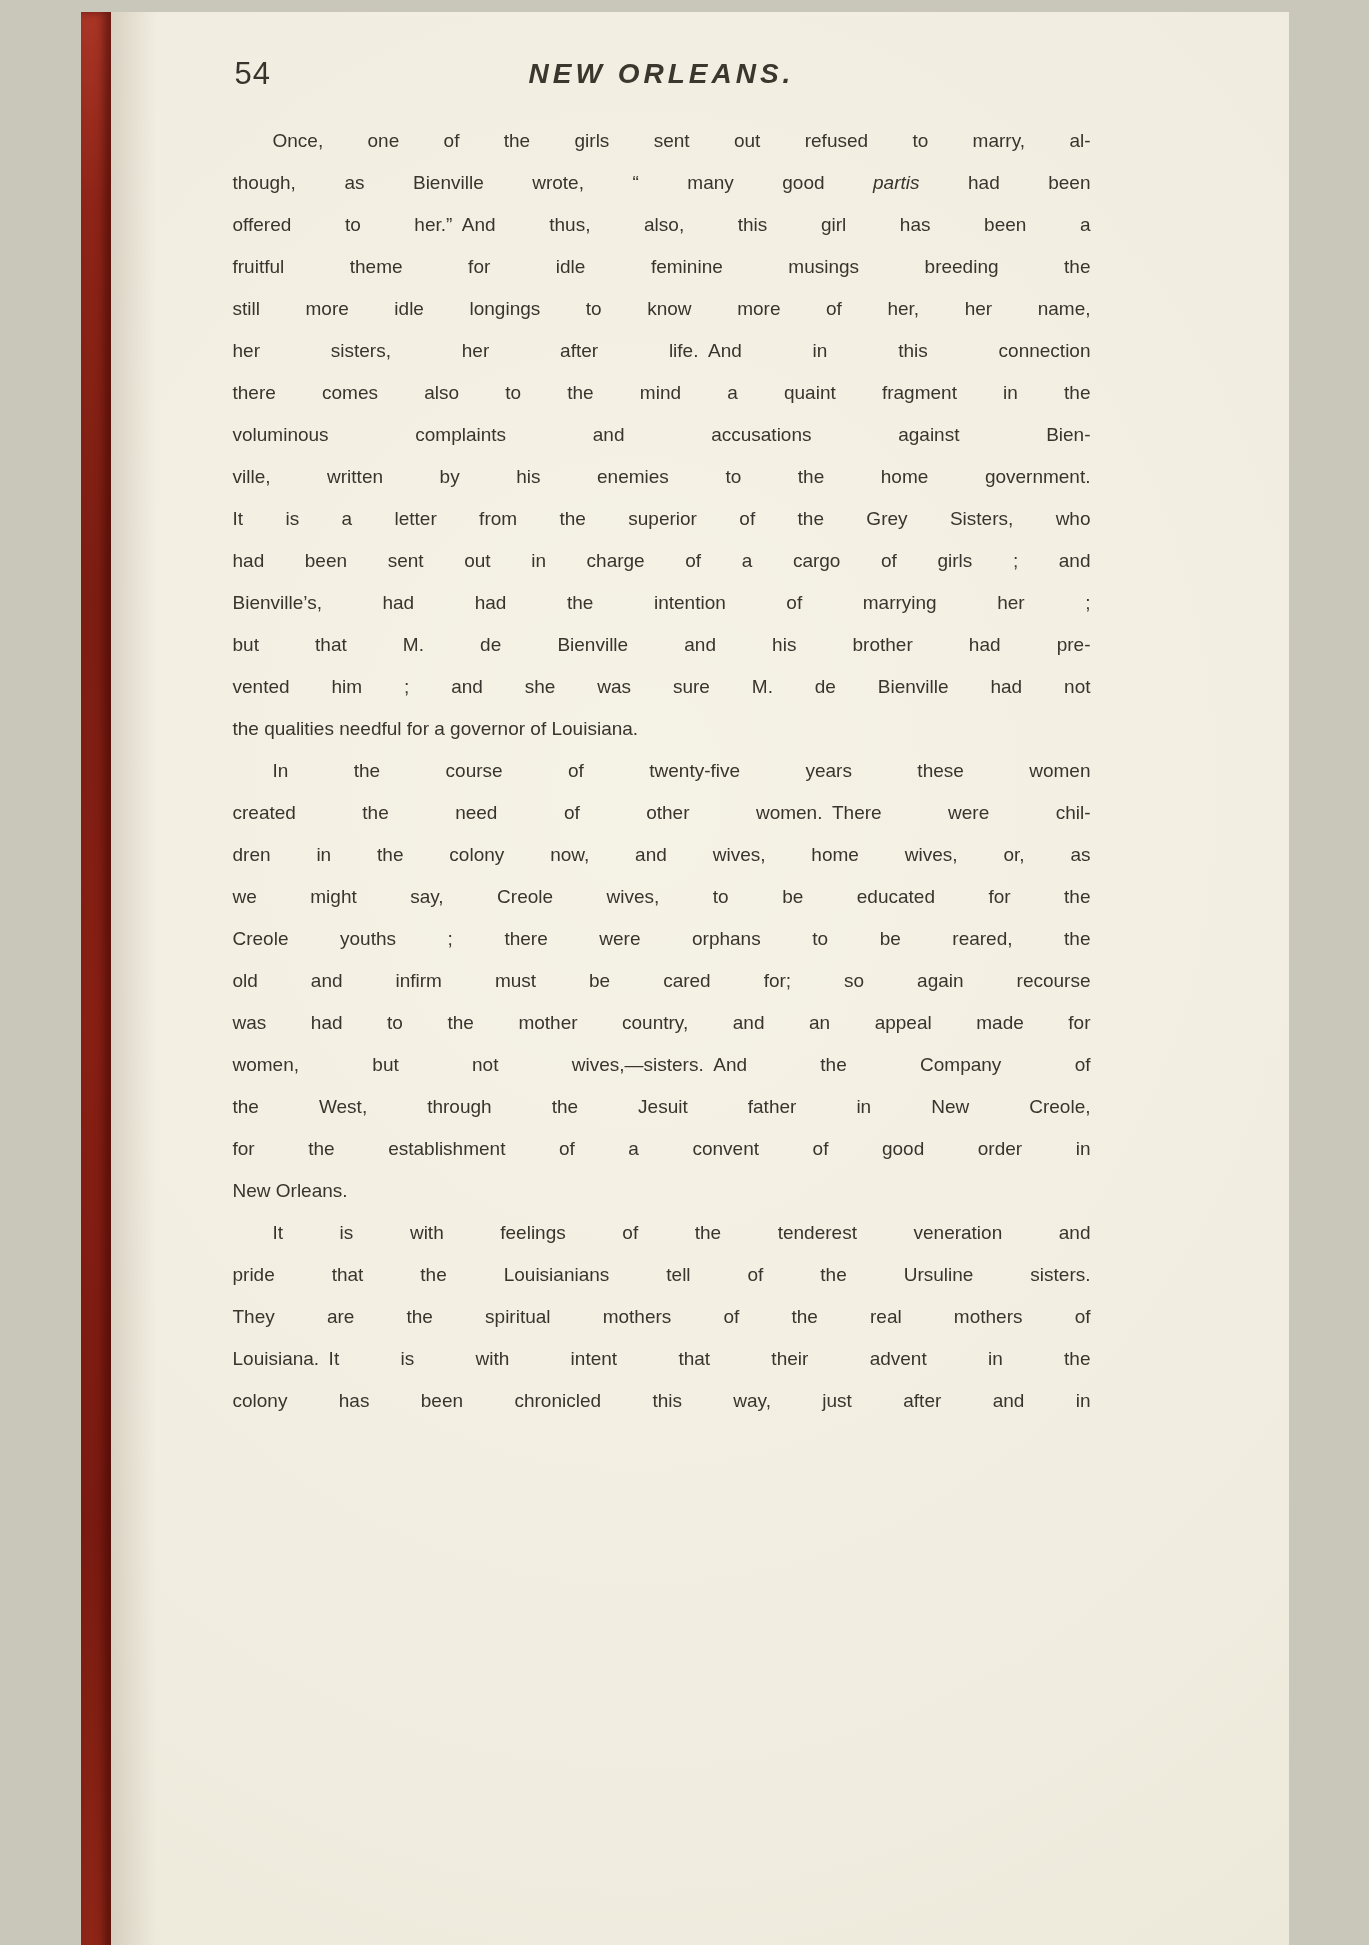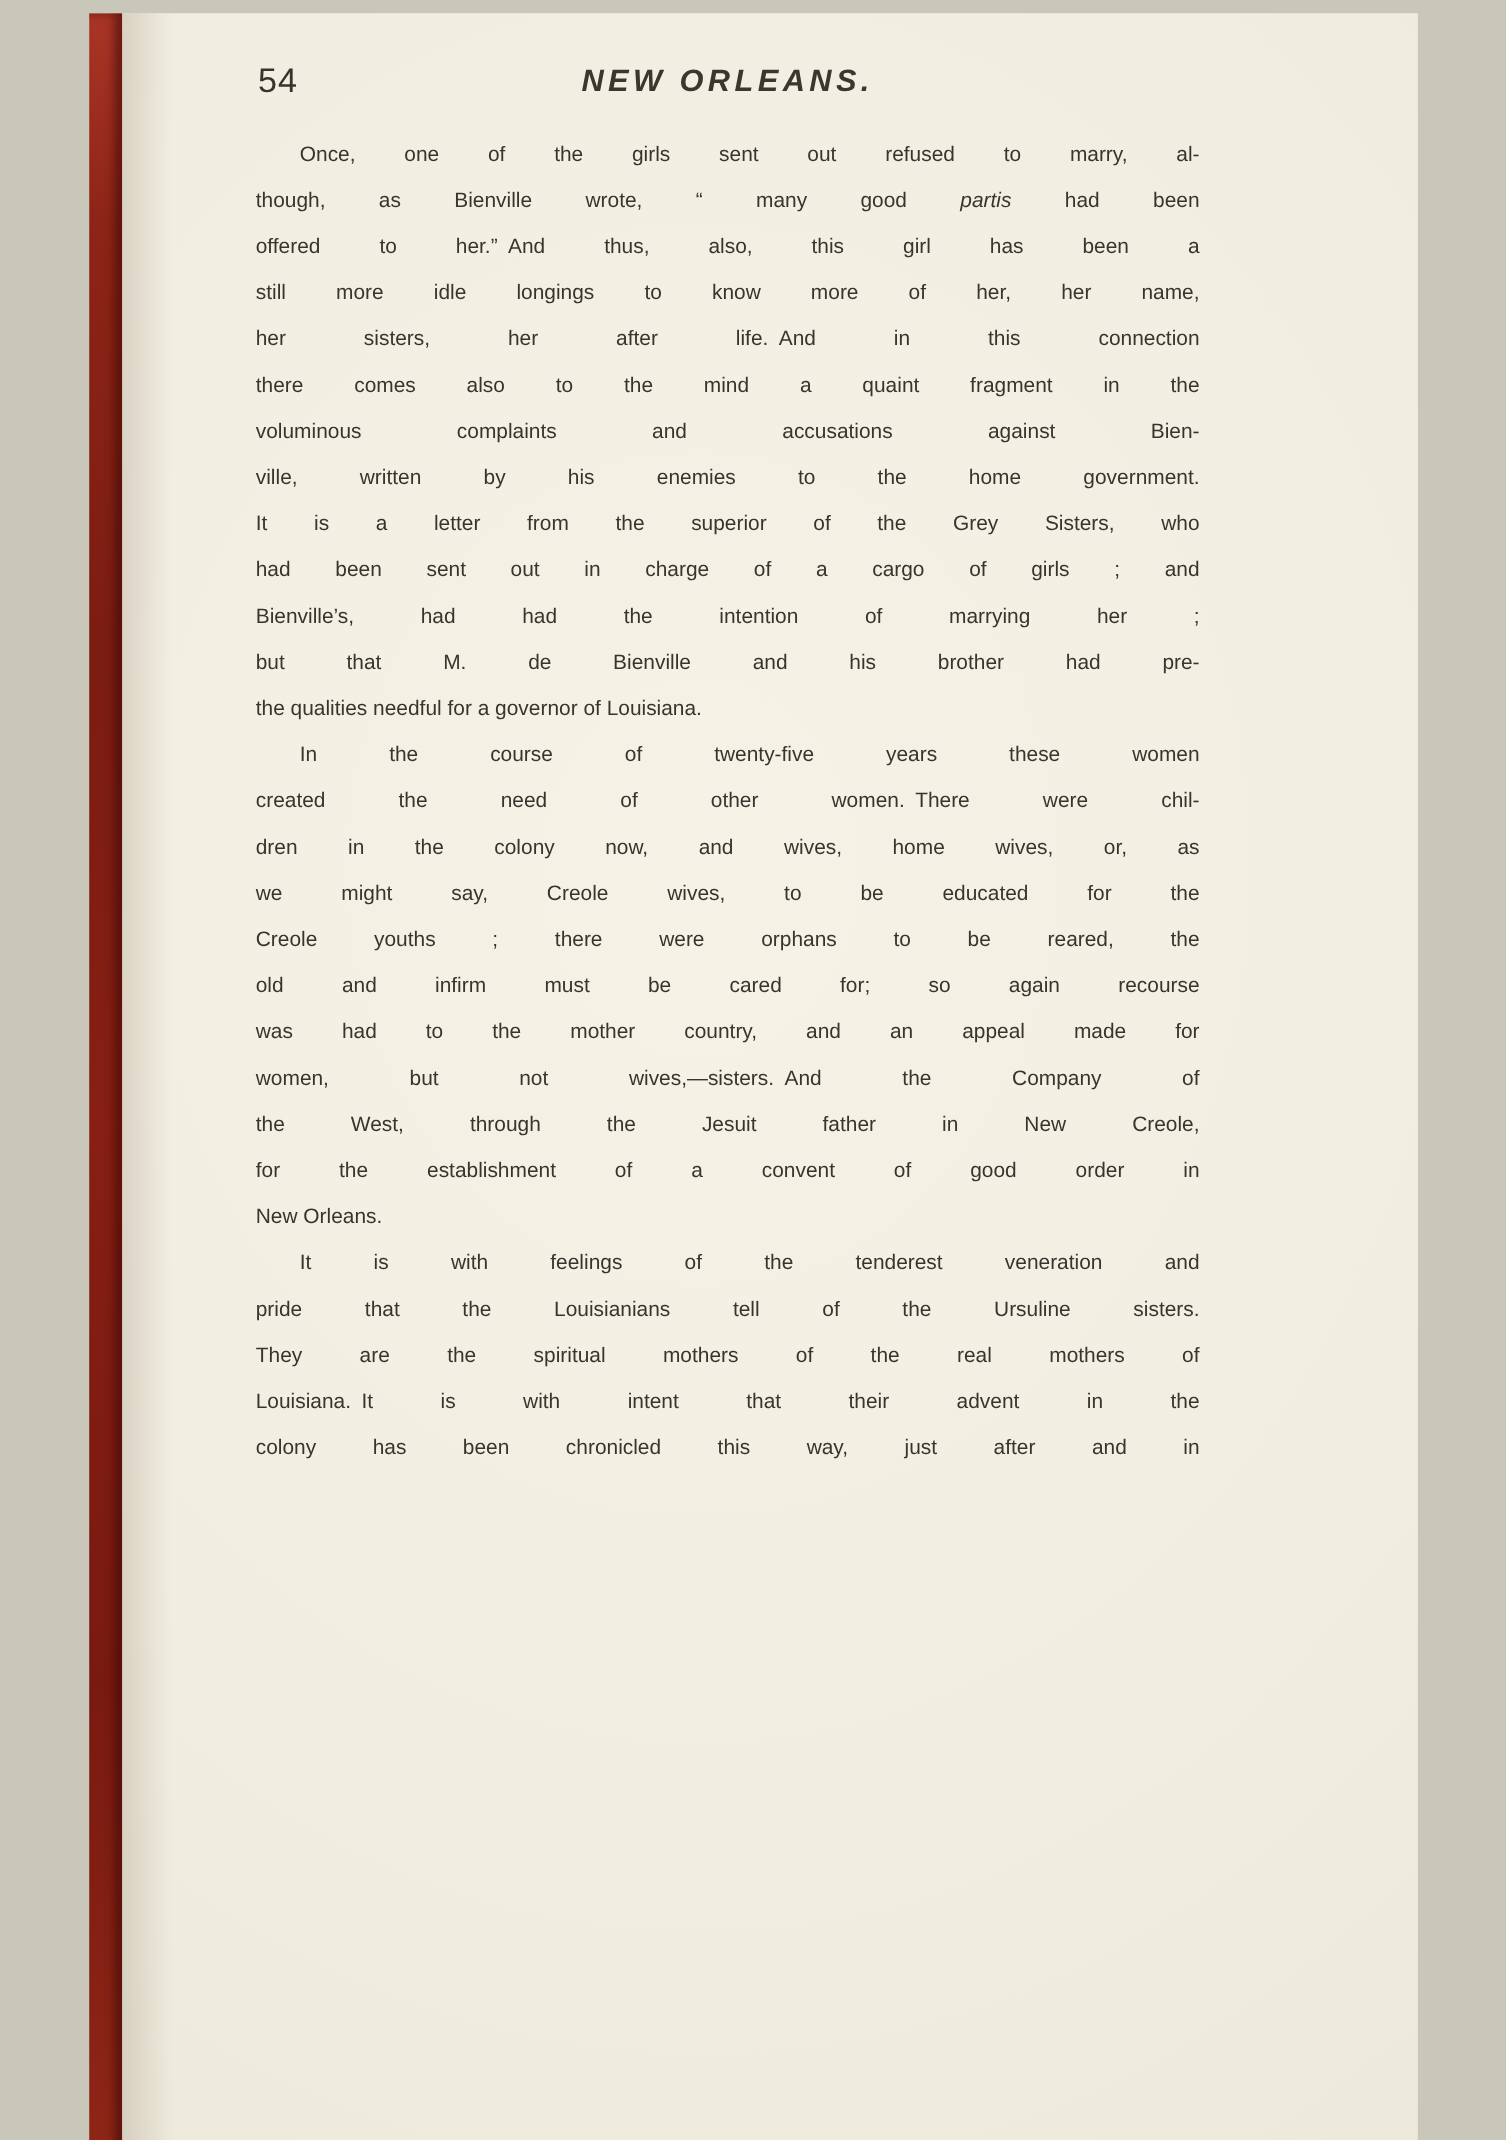--- a/index.html
+++ b/index.html
@@ -92,29 +92,31 @@
     <div class="header-row">
       <span class="page-number">54</span>
       <div class="running-head">NEW ORLEANS.</div>
     </div>
 
     <div class="text-column">
         <div class="paragraph">
           <div class="line first"><span>Once, one of the girls sent out refused to marry, al-</span></div>
           <div class="line"><span>though, as Bienville wrote, “ many good </span><span class="italic">partis</span><span> had been</span></div>
           <div class="line"><span>offered to her.” And thus, also, this girl has been a</span></div>
+          <div class="line"><span>fruitful theme for idle feminine musings breeding the</span></div>
           <div class="line"><span>still more idle longings to know more of her, her name,</span></div>
           <div class="line"><span>her sisters, her after life. And in this connection</span></div>
           <div class="line"><span>there comes also to the mind a quaint fragment in the</span></div>
           <div class="line"><span>voluminous complaints and accusations against Bien-</span></div>
           <div class="line"><span>ville, written by his enemies to the home government.</span></div>
           <div class="line"><span>It is a letter from the superior of the Grey Sisters, who</span></div>
           <div class="line"><span>had been sent out in charge of a cargo of girls ; and</span></div>
           <div class="line"><span>Bienville’s, had had the intention of marrying her ;</span></div>
           <div class="line"><span>but that M. de Bienville and his brother had pre-</span></div>
+          <div class="line"><span>vented him ; and she was sure M. de Bienville had not</span></div>
           <div class="line line-end"><span>the qualities needful for a governor of Louisiana.</span></div>
         </div>
         <div class="paragraph">
           <div class="line first"><span>In the course of twenty-five years these women</span></div>
           <div class="line"><span>created the need of other women. There were chil-</span></div>
           <div class="line"><span>dren in the colony now, and wives, home wives, or, as</span></div>
           <div class="line"><span>we might say, Creole wives, to be educated for the</span></div>
           <div class="line"><span>Creole youths ; there were orphans to be reared, the</span></div>
           <div class="line"><span>old and infirm must be cared for; so again recourse</span></div>
           <div class="line"><span>was had to the mother country, and an appeal made for</span></div>

